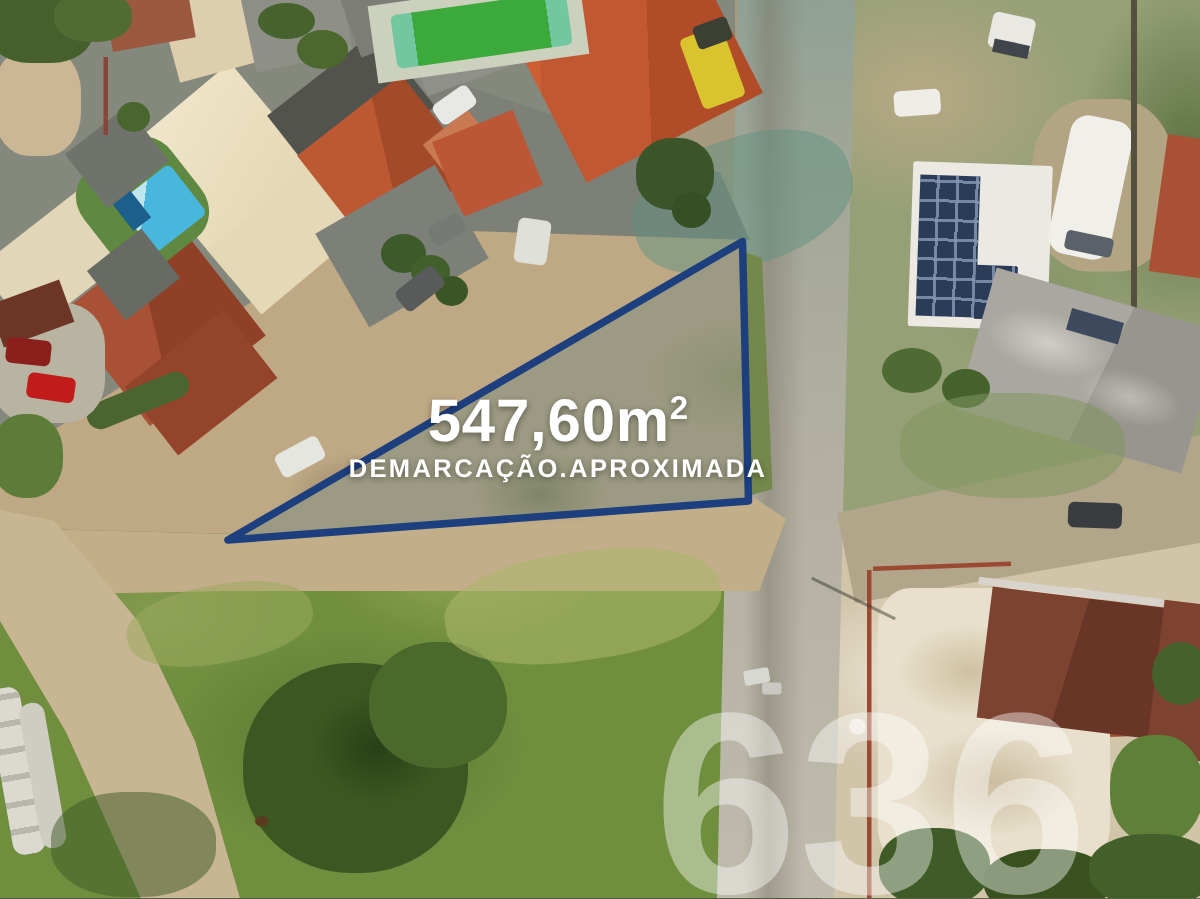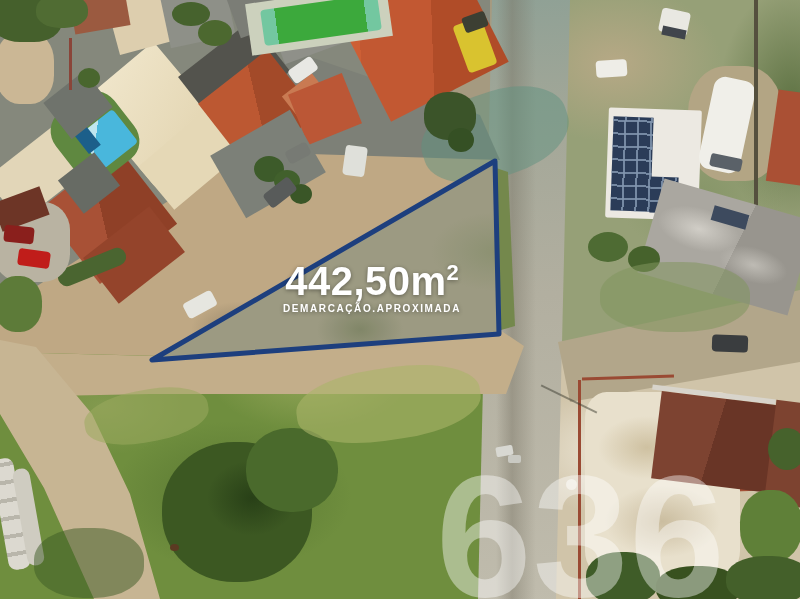--- a/index.html
+++ b/index.html
@@ -97,21 +97,21 @@
       repeating-linear-gradient(0deg,transparent 0 11px,rgba(130,150,175,0.85) 11px 13px),
       repeating-linear-gradient(90deg,transparent 0 11px,rgba(130,150,175,0.85) 11px 13px);
   }
   
   .labels{
     left:172px;top:260px;width:400px;text-align:center;color:#fff;
     text-shadow:0 1px 4px rgba(0,0,0,0.4);
   }
   .area{font-size:40px;font-weight:bold;line-height:1.05;letter-spacing:0.5px;}
   .area .sup{font-size:22px;position:relative;top:-15px;letter-spacing:0;}
-  .note{font-size:10px;font-weight:bold;letter-spacing:1.6px;margin-top:1px;}
+  .note{font-size:17px;font-weight:bold;letter-spacing:1.6px;margin-top:1px;}
   .wm{
     left:436px;top:450px;font-size:172px;font-weight:bold;line-height:1;
     color:rgba(255,255,255,0.42);letter-spacing:1px;white-space:nowrap;
   }
   .wm-dot{left:566px;top:479px;width:11px;height:11px;border-radius:50%;background:rgba(255,255,255,0.5);}
 </style>
 </head>
 <body>
 
 <div id="stage" aria-label="Aerial top-down view: residential block with red tile roofs, cream hip roof and two swimming pools at top left, sandy dirt road running diagonally, paved street on the right, triangular vacant scrub lot in the centre outlined in blue, green field with large tree cluster at bottom left, white building with solar panels and white motorhome on the right, dark red roofed houses at bottom right">
@@ -222,20 +222,20 @@
   <div class="s" style="left:0;top:458px;width:22px;height:112px;transform:rotate(-10deg);background:repeating-linear-gradient(0deg,#dcd9d0 0 14px,#b9b6ab 14px 18px);border-radius:8px;"></div>
   <div class="s" style="left:20px;top:468px;width:17px;height:98px;transform:rotate(-10deg);background:#cfccc1;border-radius:8px;"></div>
   <div class="s" style="left:34px;top:528px;width:110px;height:70px;background:rgba(60,90,35,0.5);border-radius:45%;"></div>
   <div class="s" style="left:170px;top:544px;width:9px;height:7px;background:#5b3a22;border-radius:50%;"></div>
 
   <svg class="full" width="800" height="599" viewBox="0 0 800 599">
     <polygon fill="rgba(240,240,240,0.05)" stroke="#1d3f7e" stroke-width="5" stroke-linejoin="round" points="495,161 152,360 499,334"></polygon>
   </svg>
 
   <div class="s labels">
-    <div class="area"><span>442,50m</span><span class="sup">2</span></div>
+    <div class="area"><span>547,60m</span><span class="sup">2</span></div>
     <div class="note">DEMARCAÇÃO.APROXIMADA</div>
   </div>
 
   <div class="s wm">636</div>
   <div class="s wm-dot"></div>
 
 </div>
 
 </body></html>

